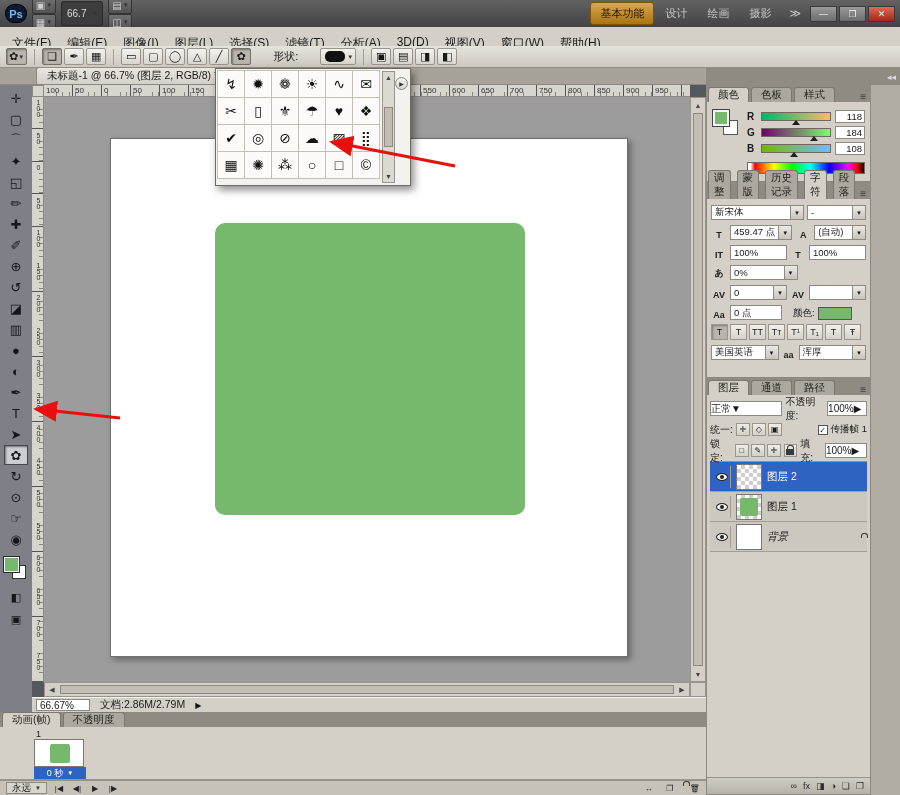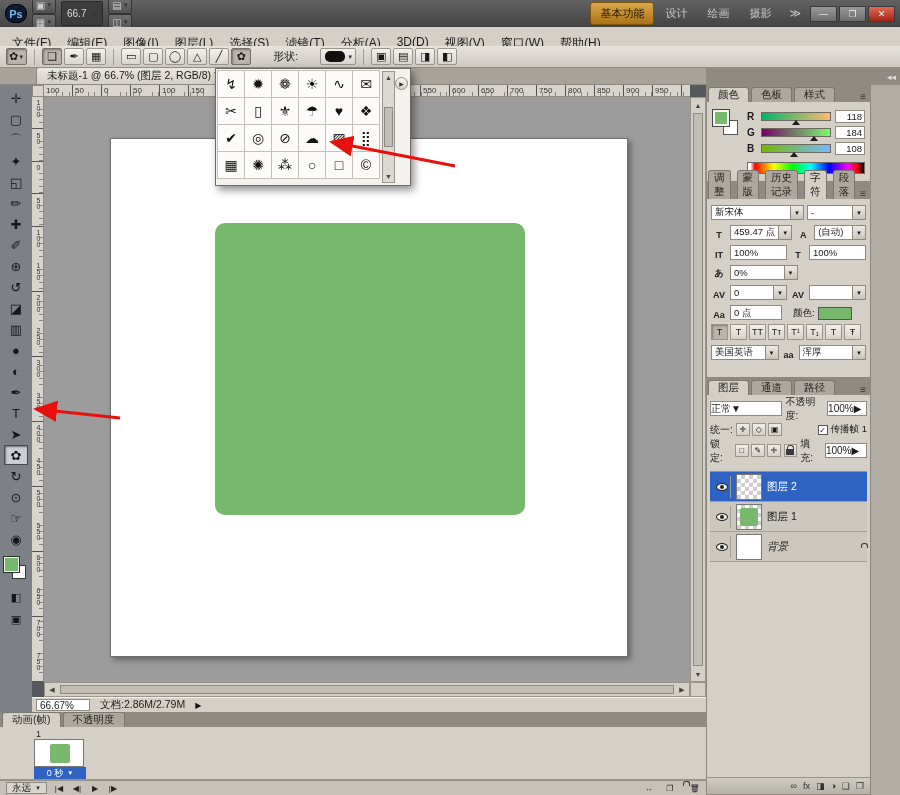--- a/index.html
+++ b/index.html
@@ -124,21 +124,21 @@
   .tbtn{width:17px;height:16px;border:1px solid #9a958c;background:linear-gradient(#f2f0ec,#d6d2ca);font-size:9px;display:flex;align-items:center;justify-content:center;}
   .tbtn.pressed{background:#b9b5ad;box-shadow:inset 1px 1px 2px rgba(0,0,0,.3);}
 
   
   #panel-layers{top:293px;height:417px;}
   #panel-layers .panel-body{height:400px;position:relative;padding:3px 3px 0;}
   .lr-row{display:flex;align-items:center;gap:3px;height:21px;font-size:10px;}
   .sm-combo{display:flex;align-items:center;border:1px solid #8f8a81;background:#fff;height:15px;}
   .mini-icon{width:14px;height:13px;border:1px solid #9a958c;background:linear-gradient(#f0ede8,#d4d0c8);font-size:8px;display:flex;align-items:center;justify-content:center;}
   .chk{width:10px;height:10px;border:1px solid #555;background:#fff;font-size:8px;line-height:9px;text-align:center;}
-  #layer-list{margin-top:10px;border-top:1px solid #98938a;}
+  #layer-list{margin-top:0;border-top:1px solid #98938a;}
   .layer-row{display:flex;align-items:center;gap:5px;height:30px;border-bottom:1px solid #a39e96;background:#ccc8c0;padding:0 3px;}
   .layer-row.selected{background:#2e63c4;color:#fff;}
   .eye-box{width:18px;height:22px;border-right:1px solid #a39e96;display:flex;align-items:center;justify-content:center;}
   .eye{width:12px;height:8px;border:1px solid #222;border-radius:50%;position:relative;background:#f4f2ee;}
   .eye:after{content:"";position:absolute;width:4px;height:4px;background:#222;border-radius:50%;top:1px;left:3px;}
   .thumb{width:26px;height:26px;border:1px solid #777;background:#fff;position:relative;}
   .thumb-checker .thumb{background-image:linear-gradient(45deg,#cfcfcf 25%,transparent 25%,transparent 75%,#cfcfcf 75%),linear-gradient(45deg,#cfcfcf 25%,transparent 25%,transparent 75%,#cfcfcf 75%);background-size:8px 8px;background-position:0 0,4px 4px;}
   .thumb-green .thumb{background-image:linear-gradient(45deg,#cfcfcf 25%,transparent 25%,transparent 75%,#cfcfcf 75%),linear-gradient(45deg,#cfcfcf 25%,transparent 25%,transparent 75%,#cfcfcf 75%);background-size:8px 8px;background-position:0 0,4px 4px;}
   .thumb-green .thumb:after{content:"";position:absolute;inset:3px;background:#76b86c;border-radius:2px;}
   .layer-name{font-size:10.5px;}

